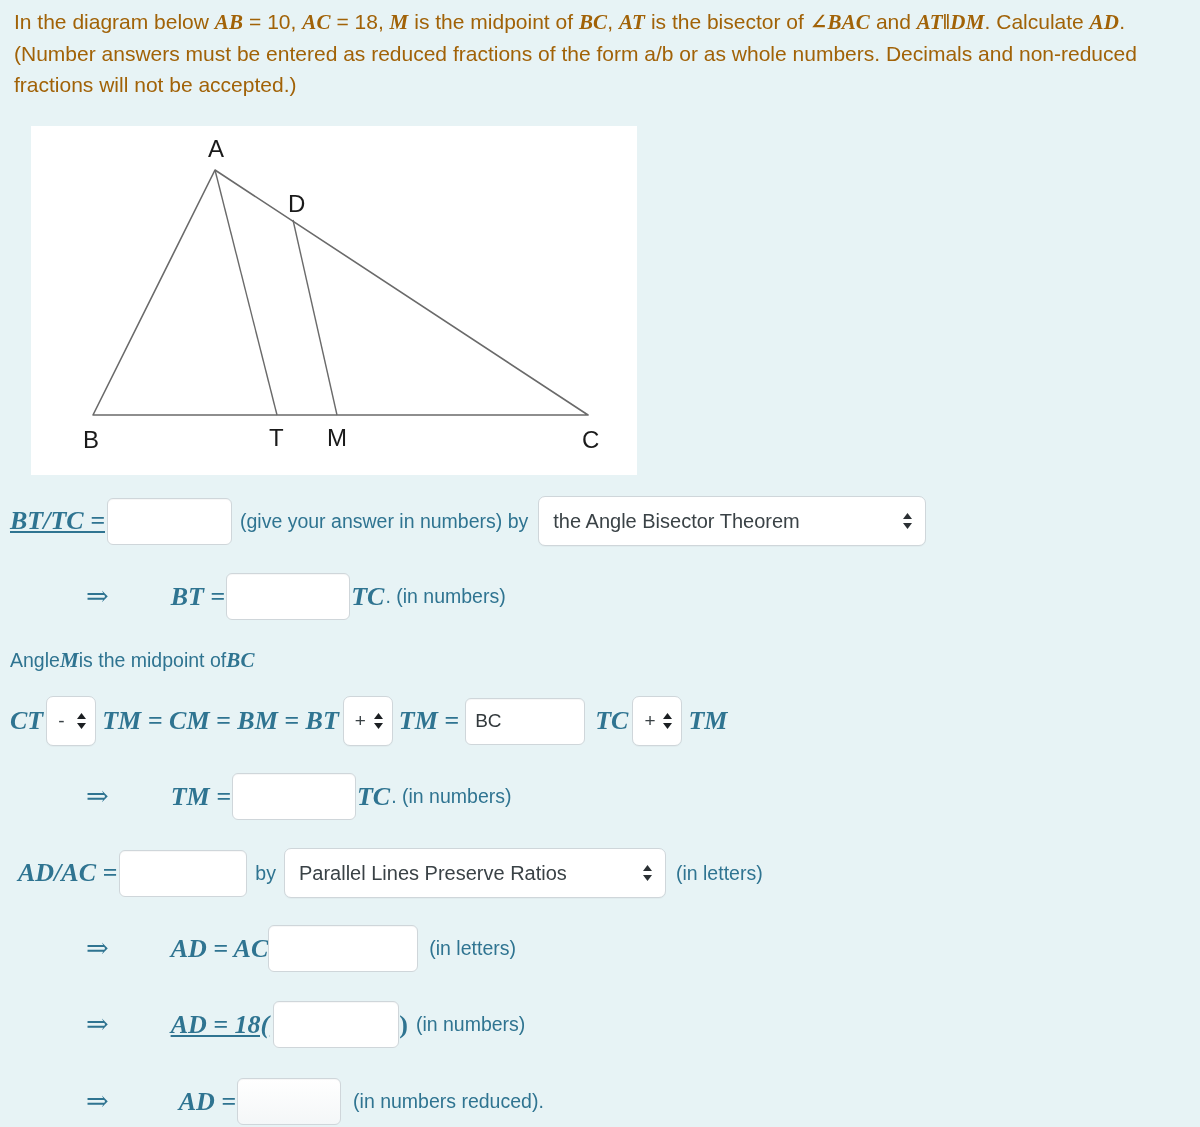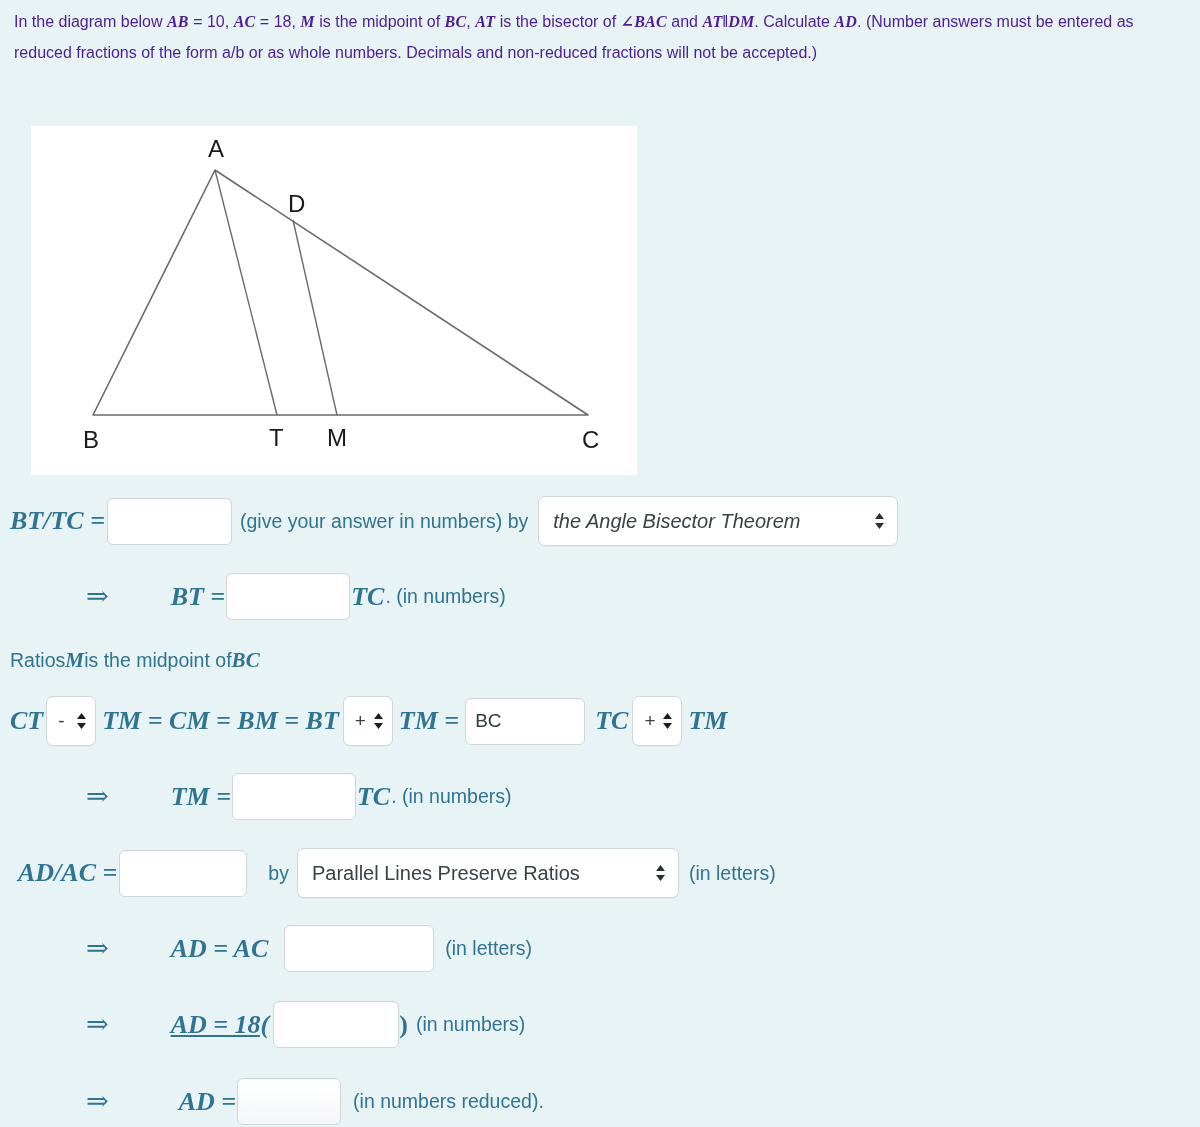--- a/index.html
+++ b/index.html
@@ -22,23 +22,23 @@
     box-sizing: border-box;
     padding: 0;
   }
 
   
   .prompt {
     position: absolute;
     left: 14px;
     top: 6px;
     width: 1160px;
-    font-size: 16px;
+    font-size: 21px;
     line-height: 31px;
-    color: #4c1d95;
+    color: #a16207;
   }
   .mth {
     font-family: "Liberation Serif", "DejaVu Serif", serif;
     font-style: italic;
     font-weight: bold;
     letter-spacing: .2px;
   }
 
   
   .figure-panel {
@@ -162,42 +162,42 @@
       <text x="177" y="31" font-family="Liberation Sans, sans-serif" font-size="24" fill="#1a1a1a">A</text>
       <text x="52" y="322" font-family="Liberation Sans, sans-serif" font-size="24" fill="#1a1a1a">B</text>
       <text x="551" y="322" font-family="Liberation Sans, sans-serif" font-size="24" fill="#1a1a1a">C</text>
       <text x="257" y="86" font-family="Liberation Sans, sans-serif" font-size="24" fill="#1a1a1a">D</text>
       <text x="238" y="320" font-family="Liberation Sans, sans-serif" font-size="24" fill="#1a1a1a">T</text>
       <text x="296" y="320" font-family="Liberation Sans, sans-serif" font-size="24" fill="#1a1a1a">M</text>
     </svg>
   </div>
 
   <div class="row" style="left:10px; top:496px;">
-    <span class="eq" style="margin-right:2px;">BT/TC =</span>
+    <span class="eq" style="margin-right:2px;text-decoration:underline;">BT/TC =</span>
     <input class="tb" type="text" style="width: 125px;" value="">
     <span class="plain" style="margin-left:8px; margin-right:10px;">(give your answer in numbers) by</span>
-    <div class="sel" style="width:360px;font-style:italic;">
+    <div class="sel" style="width:388px;">
       <span>the Angle Bisector Theorem</span>
       <svg class="chev" viewBox="0 0 11 18">
         <polygon points="5.5,1 10,7 1,7" fill="#2b3034"></polygon>
         <polygon points="5.5,17 10,11 1,11" fill="#2b3034"></polygon>
       </svg>
     </div>
   </div>
 
   <div class="row" style="left:86px; top:573px;">
     <span class="arrow" style="margin-right:62px;">⇒</span>
     <span class="eq" style="margin-right:1px;">BT =</span>
     <input class="tb" type="text" style="width: 124px;" value="">
     <span class="eq" style="margin-left:1px;">TC</span>
     <span class="plain" style="margin-left:1px;">. (in numbers)</span>
   </div>
 
   <div class="row" style="left:10px; top:648px;">
-    <span class="plain">Ratios </span>
+    <span class="plain">Angle </span>
     <span class="mth" style="font-size:21px;">M</span>
     <span class="plain"> is the midpoint of </span>
     <span class="mth" style="font-size:21px;">BC</span>
   </div>
 
   <div class="row" style="left:10px; top:696px;">
     <span class="eq" style="margin-right:3px;">CT</span>
     <div class="sel tiny" style="width:50px;">
       <span>-</span>
       <svg class="chev" viewBox="0 0 11 18">
@@ -230,34 +230,34 @@
     <span class="arrow" style="margin-right:62px;">⇒</span>
     <span class="eq" style="margin-right:1px;">TM =</span>
     <input class="tb" type="text" style="width: 124px;" value="">
     <span class="eq" style="margin-left:1px;">TC</span>
     <span class="plain" style="margin-left:1px;">. (in numbers)</span>
   </div>
 
   <div class="row" style="left:18px; top:848px;">
     <span class="eq" style="margin-right:2px;">AD/AC =</span>
     <input class="tb" type="text" style="width: 128px;" value="">
-    <span class="plain" style="margin:0 8px 0 21px;">by</span>
+    <span class="plain" style="margin:0 8px 0 8px;">by</span>
     <div class="sel" style="width:382px;">
       <span>Parallel Lines Preserve Ratios</span>
       <svg class="chev" viewBox="0 0 11 18">
         <polygon points="5.5,1 10,7 1,7" fill="#2b3034"></polygon>
         <polygon points="5.5,17 10,11 1,11" fill="#2b3034"></polygon>
       </svg>
     </div>
     <span class="plain" style="margin-left:10px;">(in letters)</span>
   </div>
 
   <div class="row" style="left:86px; top:925px;">
     <span class="arrow" style="margin-right:62px;">⇒</span>
-    <span class="eq" style="margin-right:16px;text-align:center;">AD = AC</span>
+    <span class="eq" style="margin-right:0px;text-align:center;">AD = AC</span>
     <input class="tb" type="text" style="width: 150px;" value="">
     <span class="plain" style="margin-left:11px;">(in letters)</span>
   </div>
 
   <div class="row" style="left:86px; top:1001px;">
     <span class="arrow" style="margin-right:62px;">⇒</span>
     <span class="eq" style="margin-right:4px;text-decoration:underline;">AD = 18(</span>
     <input class="tb" type="text" style="width: 126px;" value="">
     <span class="eq-op" style="margin-left:0px;">)</span>
     <span class="plain" style="margin-left:8px;">(in numbers)</span>

